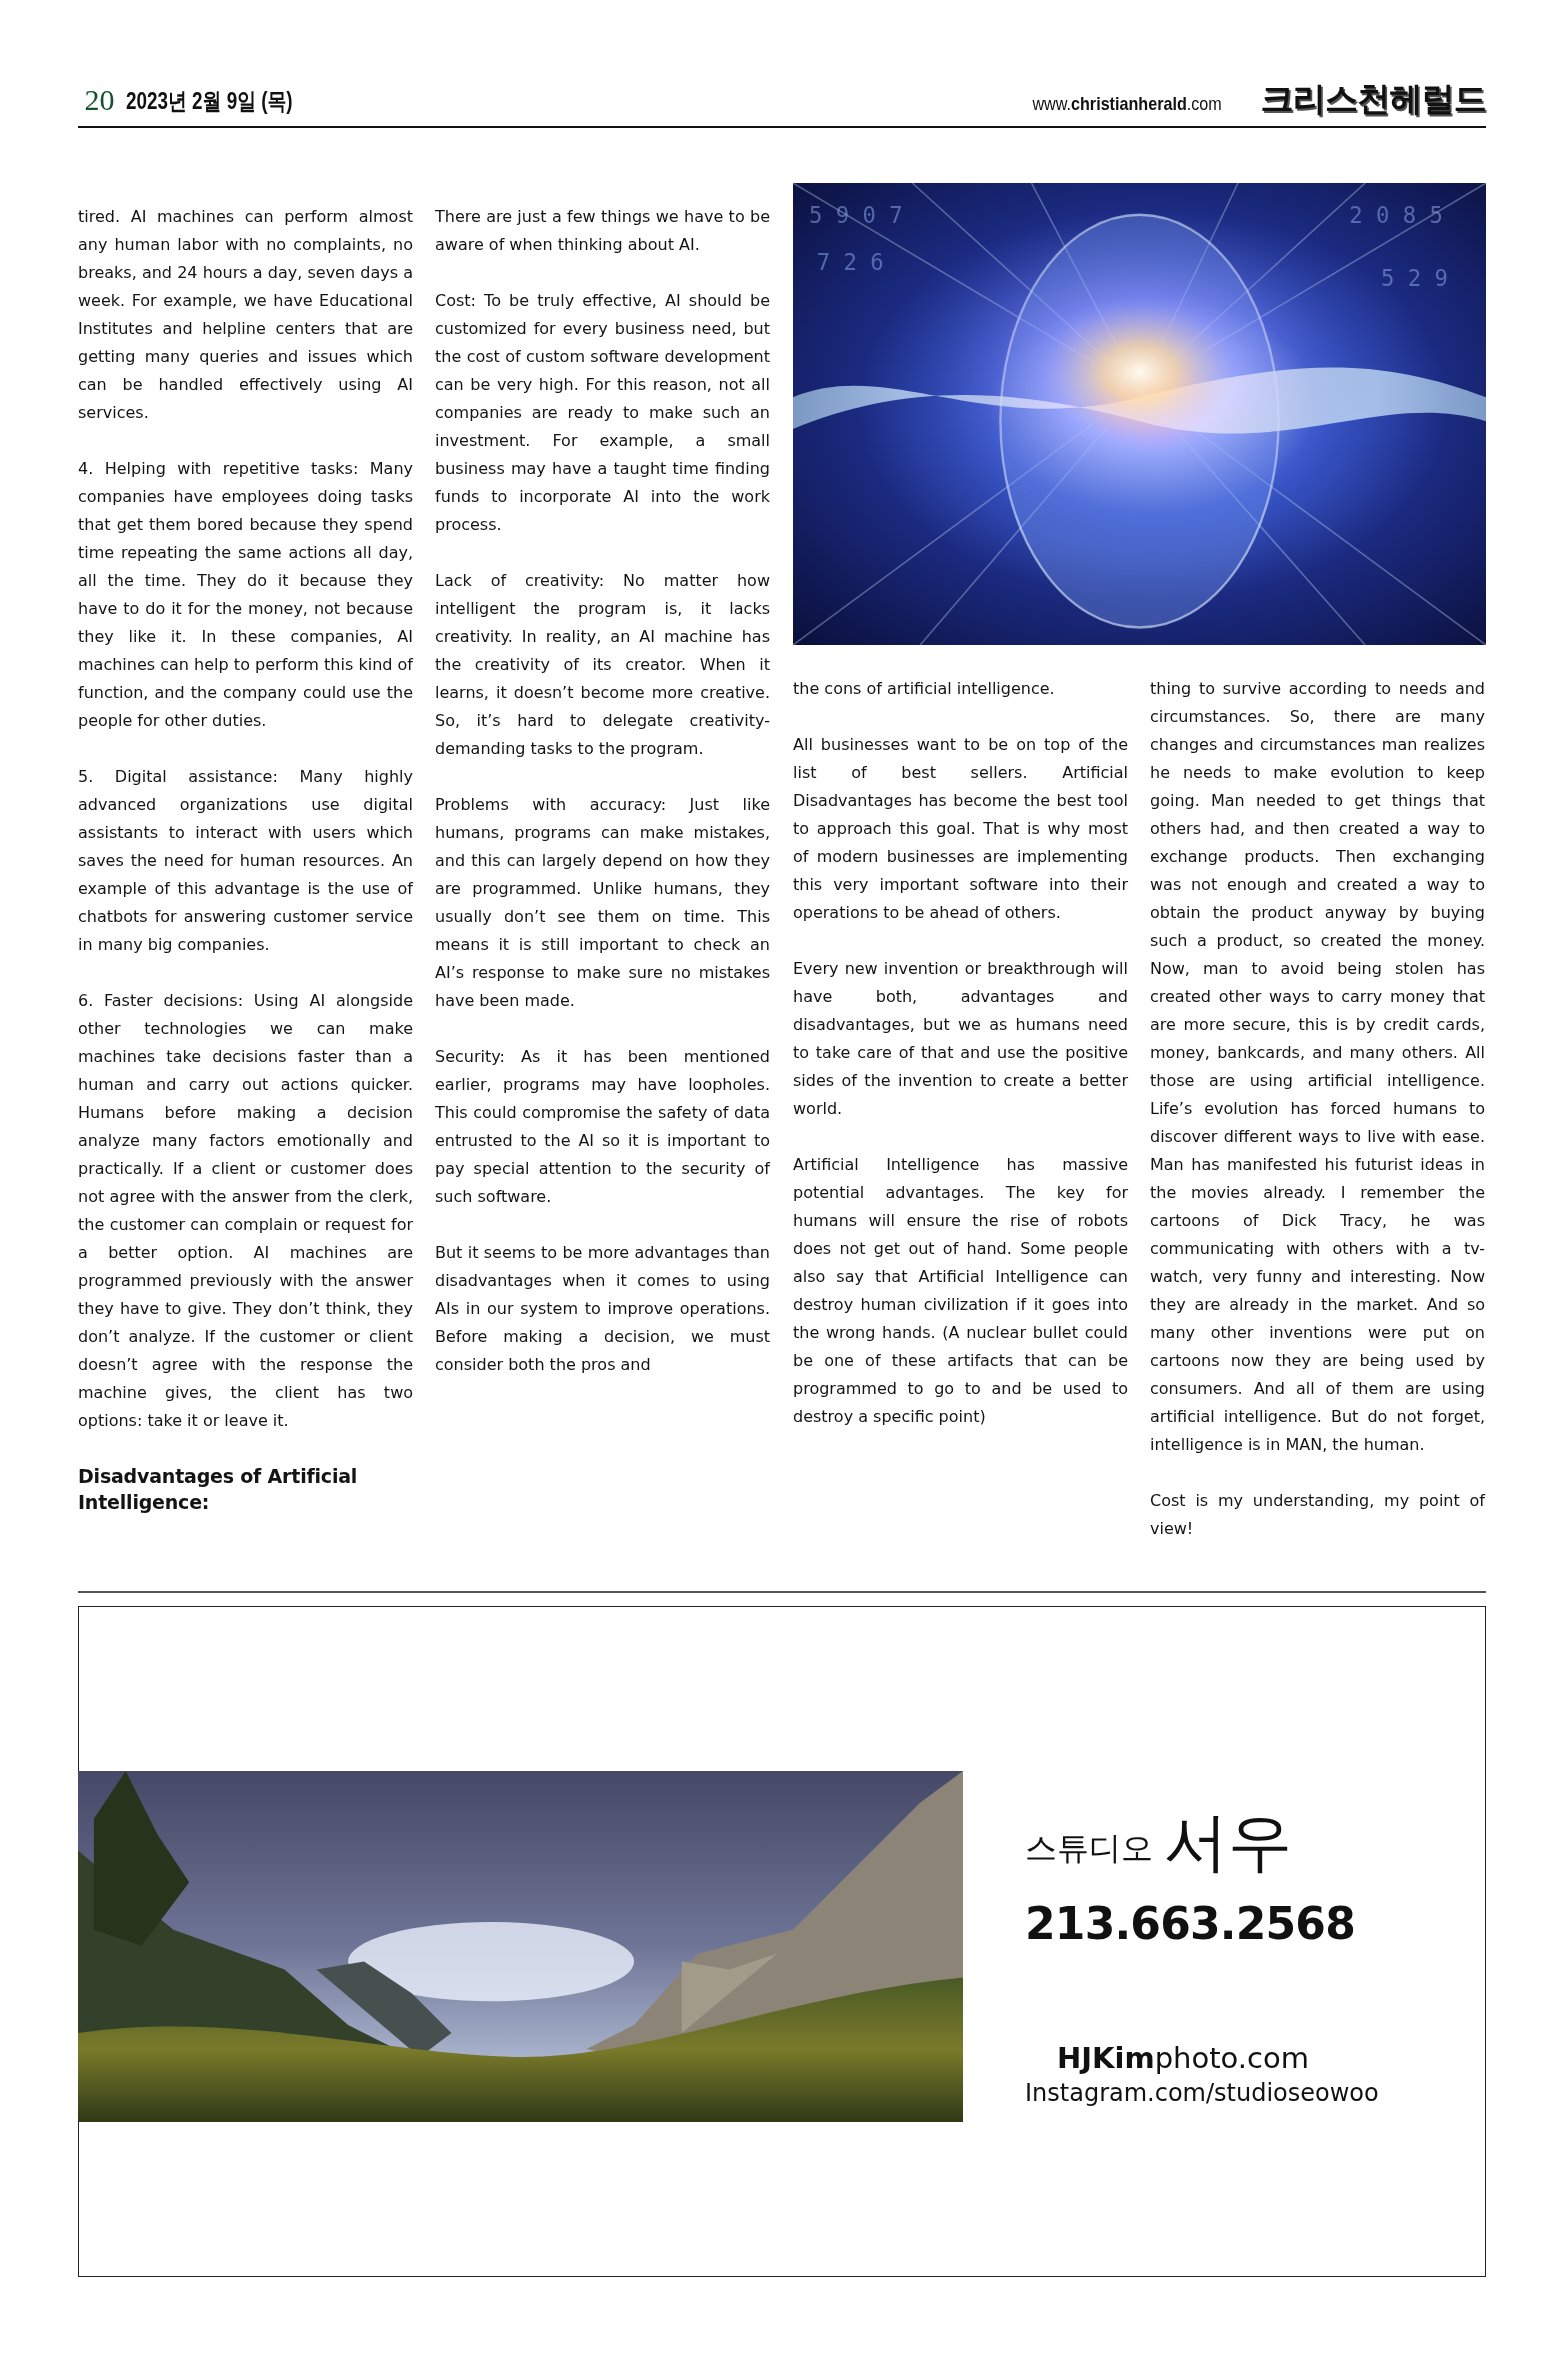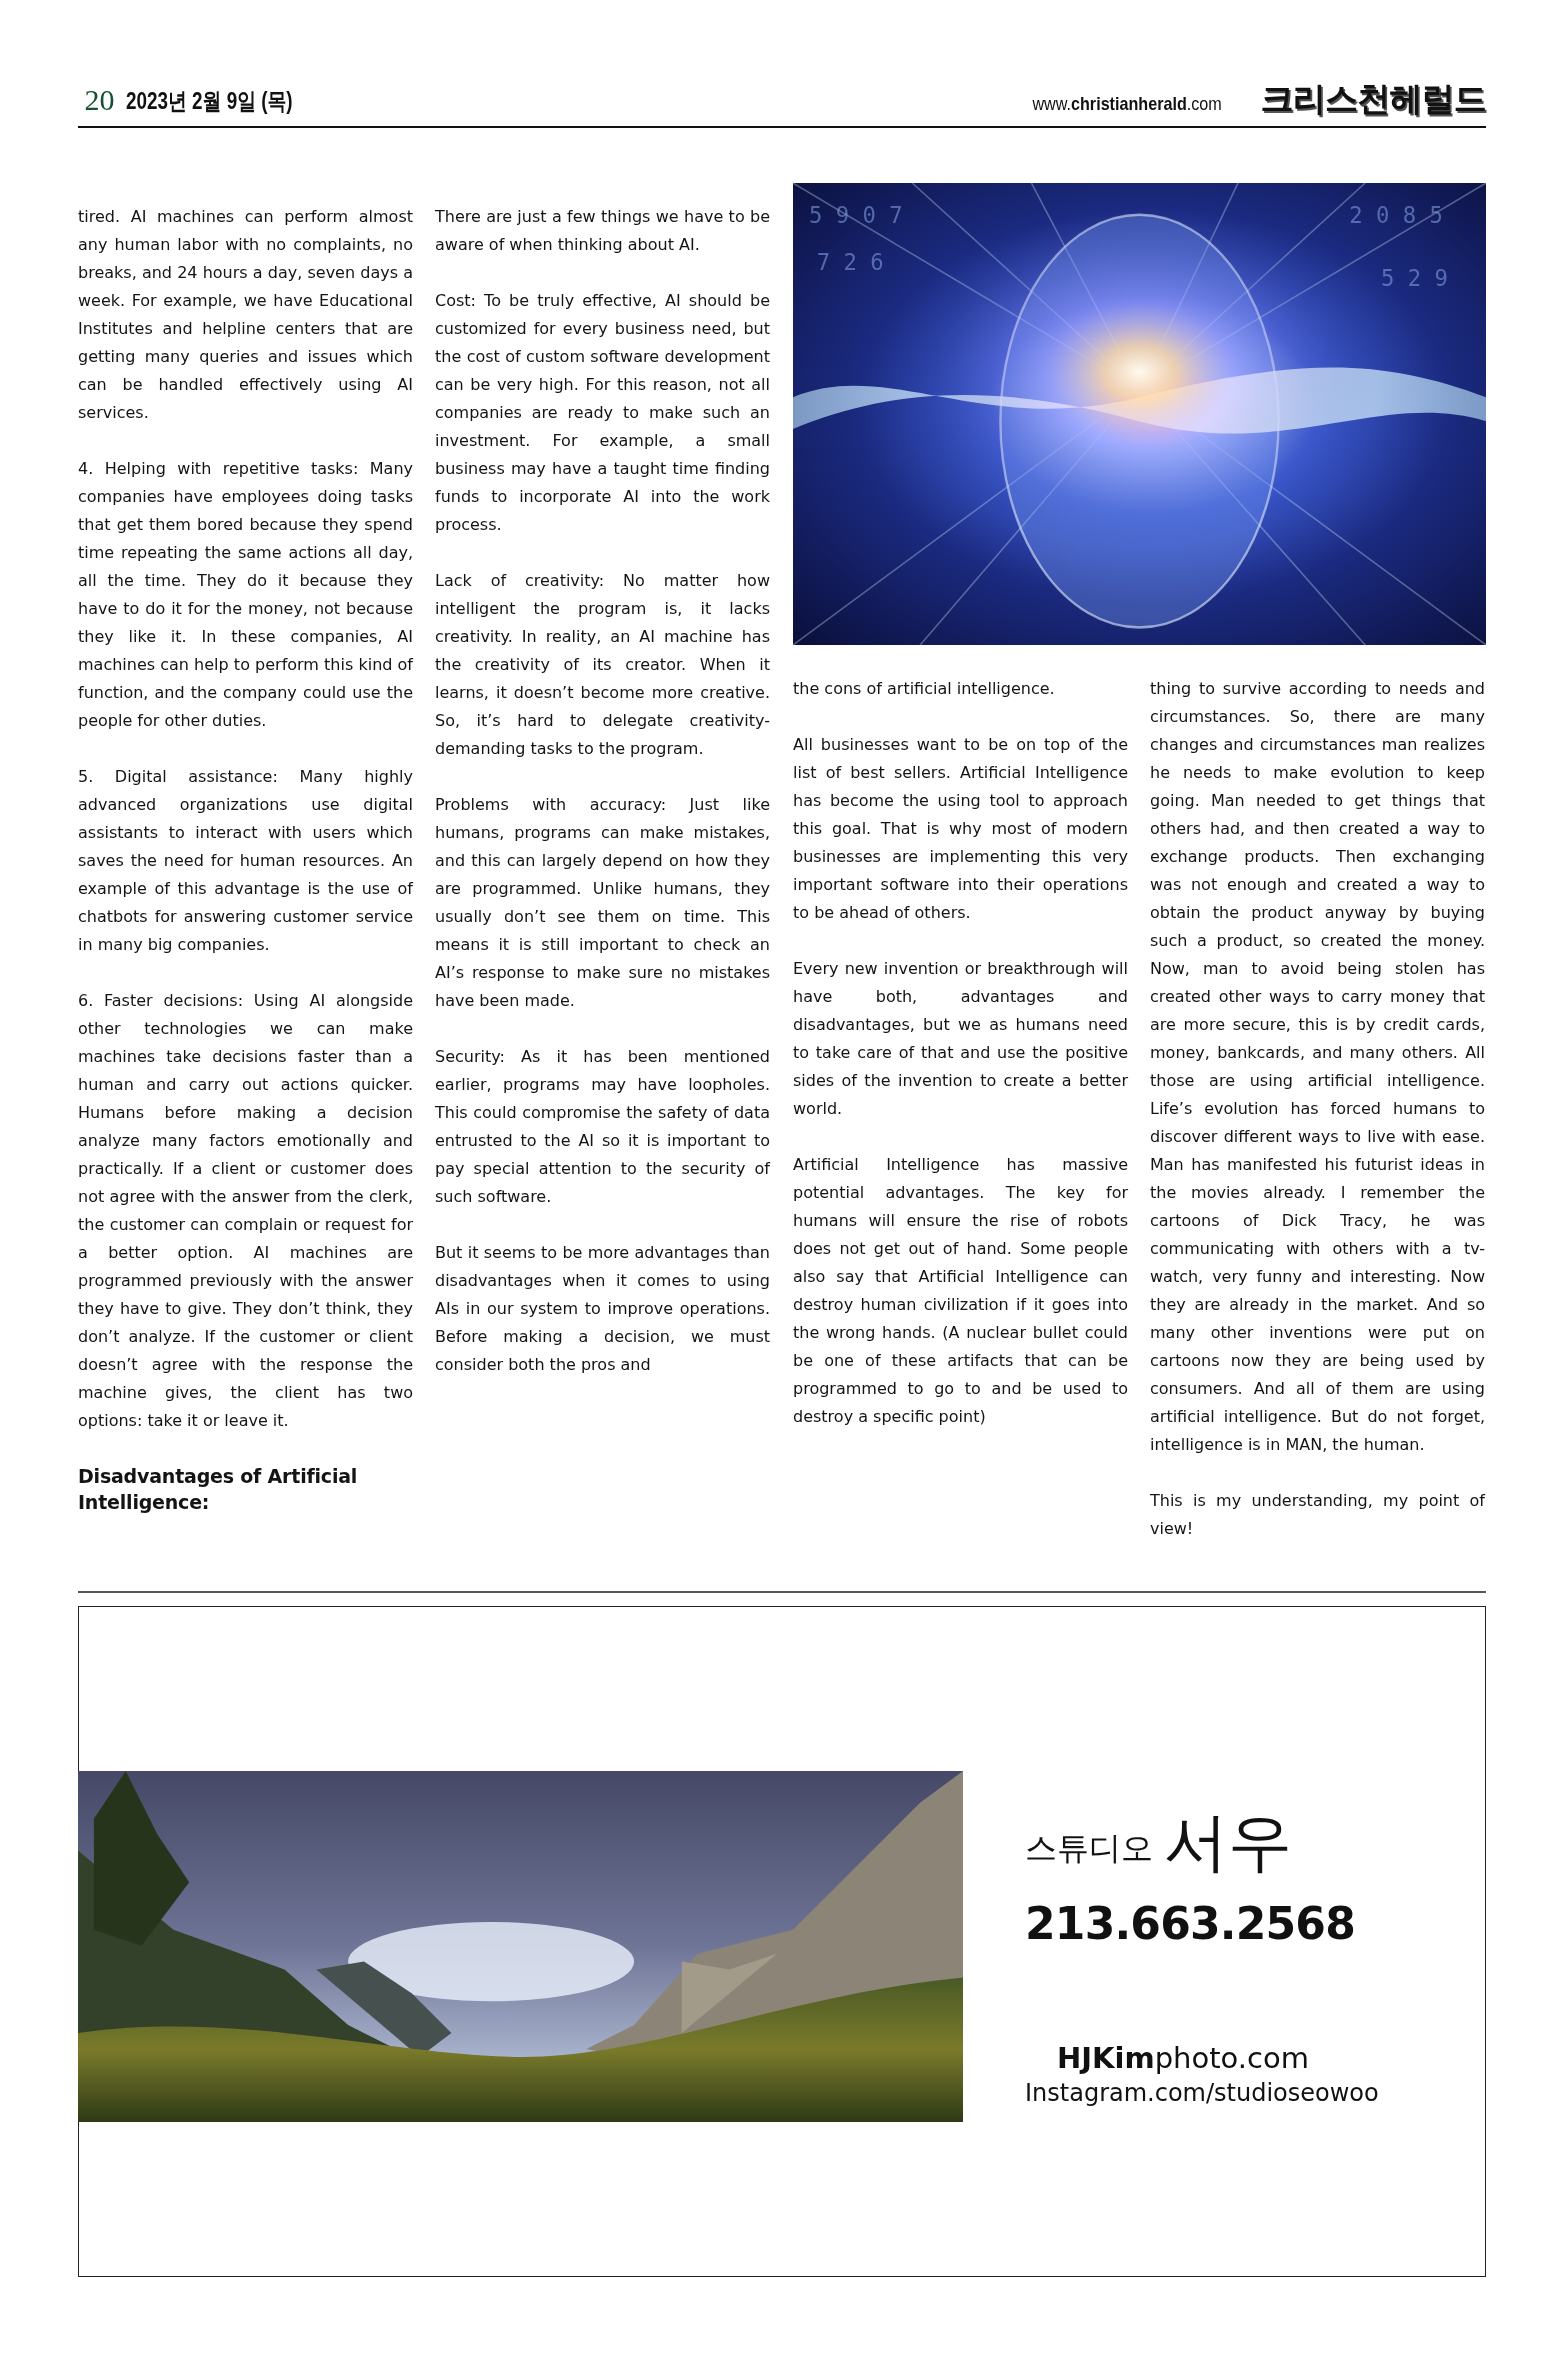--- a/index.html
+++ b/index.html
@@ -110,28 +110,28 @@
       <text x="20" y="50">5 9 0 7</text>
         <text x="700" y="50">2 0 8 5</text>
       <text x="30" y="110">7 2 6</text>
         <text x="740" y="130">5 2 9</text>
     </g>
   </svg>
 </div>
 
 <div class="col col3">
   <p>the cons of artificial intelligence.</p>
-  <p>All businesses want to be on top of the list of best sellers. Artificial Intelligence has become the using tool to approach this goal. That is why most of modern businesses are implementing this very important software into their operations to be ahead of others.</p>
+  <p>All businesses want to be on top of the list of best sellers. Artificial Disadvantages has become the best tool to approach this goal. That is why most of modern businesses are implementing this very important software into their operations to be ahead of others.</p>
   <p>Every new invention or breakthrough will have both, advantages and disadvantages, but we as humans need to take care of that and use the positive sides of the invention to create a better world.</p>
   <p>Artificial Intelligence has massive potential advantages. The key for humans will ensure the rise of robots does not get out of hand. Some people also say that Artificial Intelligence can destroy human civilization if it goes into the wrong hands. (A nuclear bullet could be one of these artifacts that can be programmed to go to and be used to destroy a specific point)</p>
 </div>
 
 <div class="col col4">
   <p>thing to survive according to needs and circumstances. So, there are many changes and circumstances man realizes he needs to make evolution to keep going. Man needed to get things that others had, and then created a way to exchange products. Then exchanging was not enough and created a way to obtain the product anyway by buying such a product, so created the money. Now, man to avoid being stolen has created other ways to carry money that are more secure, this is by credit cards, money, bankcards, and many others. All those are using artificial intelligence. Life’s evolution has forced humans to discover different ways to live with ease. Man has manifested his futurist ideas in the movies already. I remember the cartoons of Dick Tracy, he was communicating with others with a tv-watch, very funny and interesting. Now they are already in the market. And so many other inventions were put on cartoons now they are being used by consumers. And all of them are using artificial intelligence. But do not forget, intelligence is in MAN, the human.</p>
-  <p>This is my understanding, my point of view!</p>
+  <p>Cost is my understanding, my point of view!</p>
 </div>
 
 <div class="mid-rule"></div>
 
 <div class="ad-box"></div>
 
 <div class="landscape">
   <svg viewBox="0 0 1114 442" preserveAspectRatio="none">
     <defs>
       <linearGradient id="sky" x1="0" y1="0" x2="0" y2="1">

